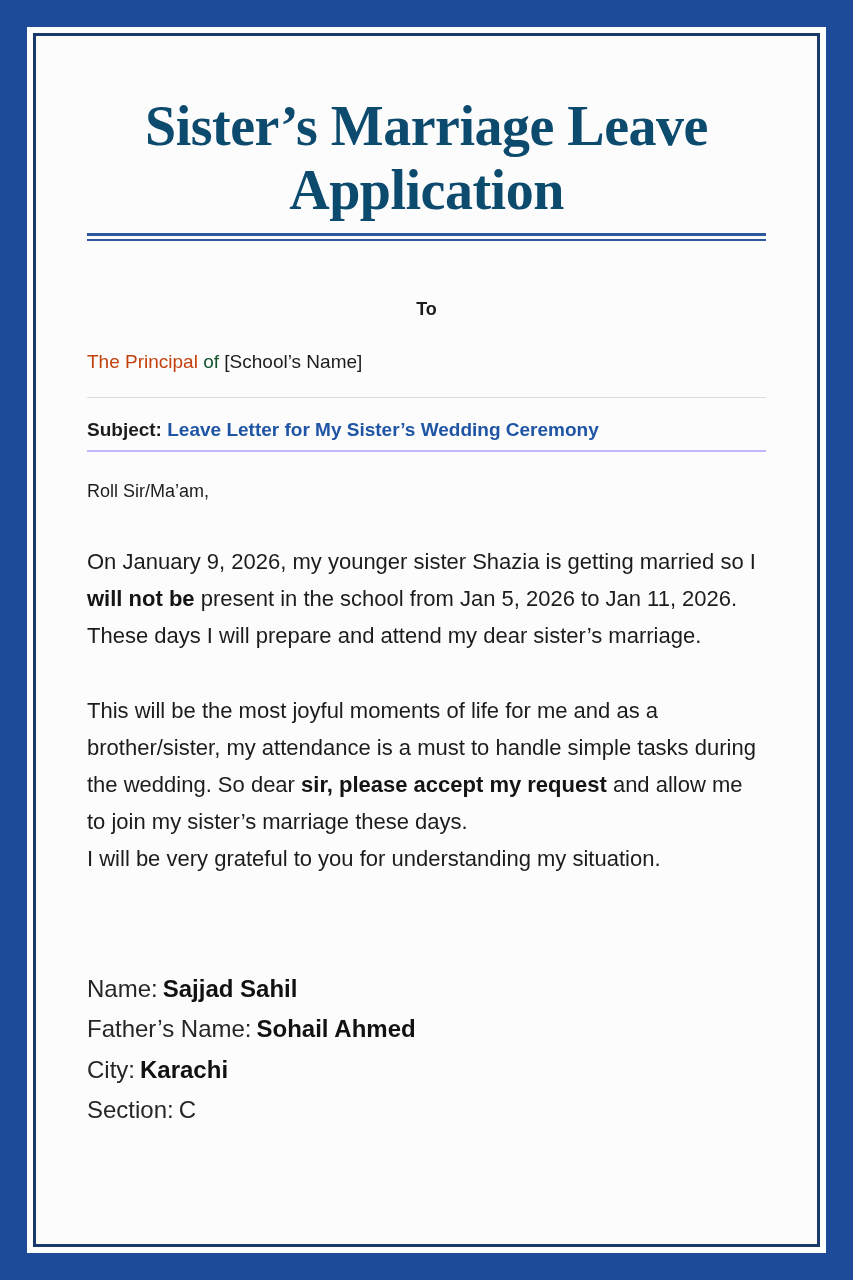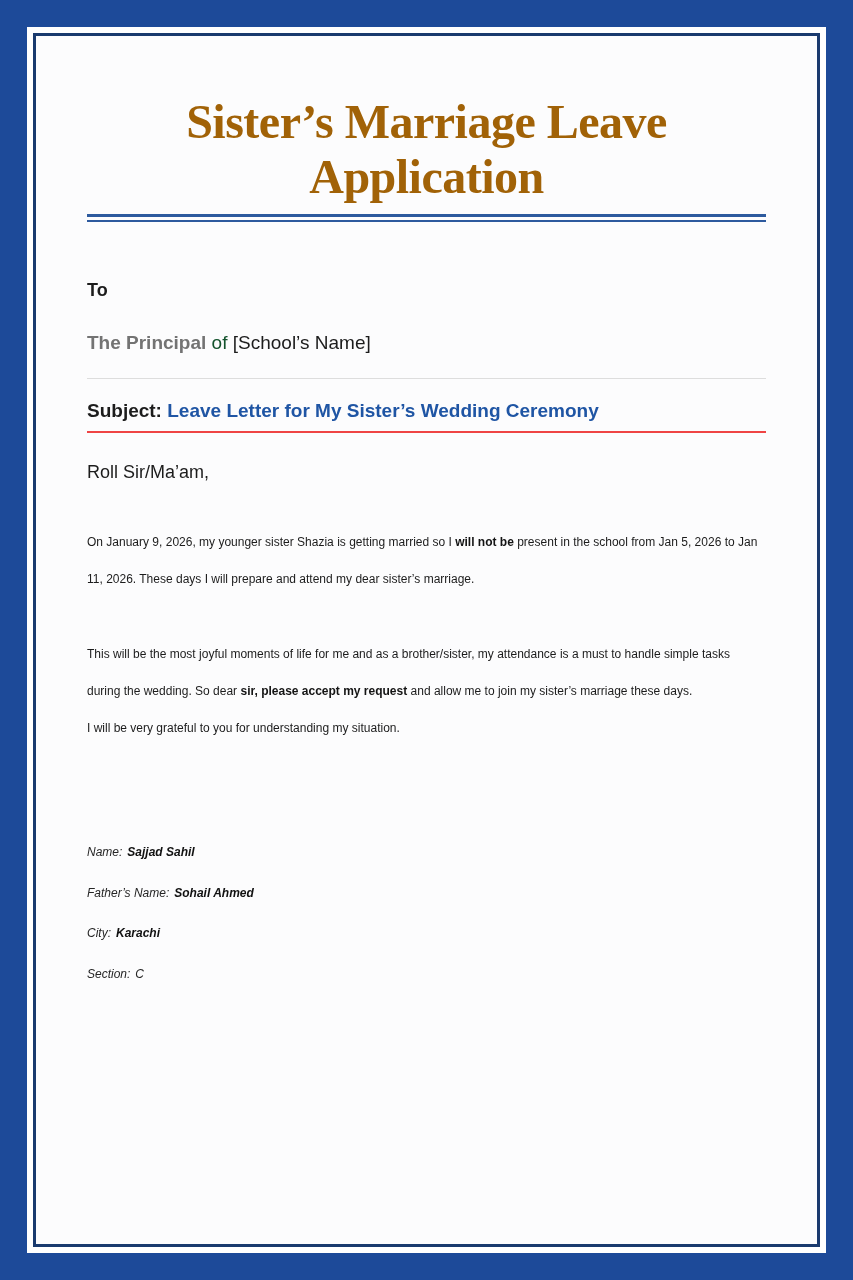--- a/index.html
+++ b/index.html
@@ -19,78 +19,78 @@
   .page-inner {
     width: 100%; height: 100%;
     border: 3px solid #1a3a6e;     
     background: #fcfcfd;
     padding: 58px 51px 0 51px;
     overflow: hidden;
   }
   .doc-title {
     font-family: "Liberation Serif", serif;
     font-weight: bold;
-    font-size: 48px;
+    font-size: 56px;
     letter-spacing: -0.5px;
-    color: #a16207;
+    color: #0c4a6e;
     text-align: center;
     line-height: 1.15;
   }
   .title-rule {
     margin-top: 10px;
     border-top: 3px solid #2d5a9e;
     border-bottom: 2px solid #2d5a9e;
     height: 8px;
   }
   .to-line {
     margin-top: 58px;
     font-size: 18px;
     font-weight: bold;
     color: #1c1c1c;
+    text-align: center;
   }
   .principal-line {
     margin-top: 31px;
     font-size: 19px;
     color: #1c1c1c;
   }
-  .principal-bold { color: #737373; font-weight: bold; }
+  .principal-bold { color: #c2410c; font-weight: normal; }
   .principal-of { color: #14532d; font-weight: normal; }
   .gray-divider {
     margin-top: 24px;
     border-top: 1px solid #dddddd;
     height: 0;
   }
   .subject-line {
     margin-top: 21px;
     font-size: 19px;
     font-weight: bold;
     color: #1c1c1c;
     padding-bottom: 9px;
-    border-bottom: 2px solid #ef4444;
+    border-bottom: 2px solid #c4b5fd;
   }
   .subject-text { color: #1f55a4; }
   .salutation {
     margin-top: 29px;
     font-size: 18px;
     color: #1c1c1c;
   }
   .body-para {
-    font-size: 12px;
+    font-size: 22px;
     line-height: 37px;
     color: #1c1c1c;
   }
   .para-1 { margin-top: 41px; }
   .para-2 { margin-top: 38px; }
   .body-bold { font-weight: bold; color: #141414; }
   .signature-block { margin-top: 98px; }
   .sig-row {
-    font-size: 12px;
+    font-size: 24px;
     color: #262626;
     height: 40.5px;
-    font-style: italic;
   }
   .sig-value { font-weight: bold; color: #111111; margin-left: 5px; }
   .sig-value.regular { font-weight: normal; color: #262626; }
 </style>
 </head>
 <body>
 
 <div class="page-frame">
   <div class="page-inner">
 

